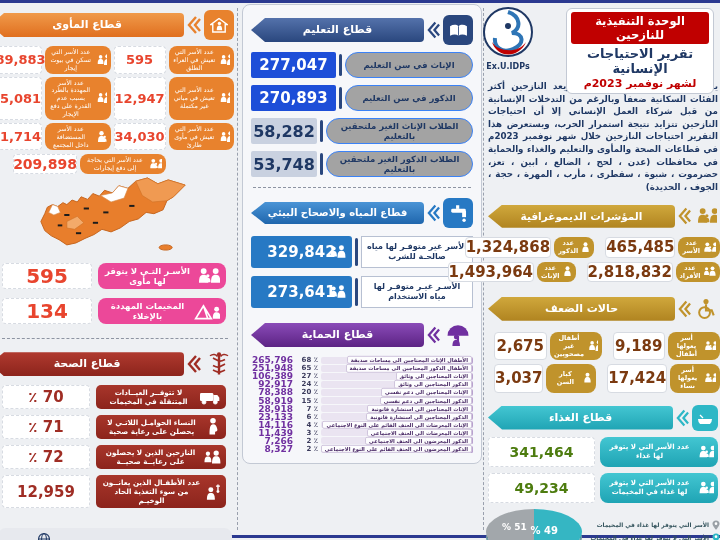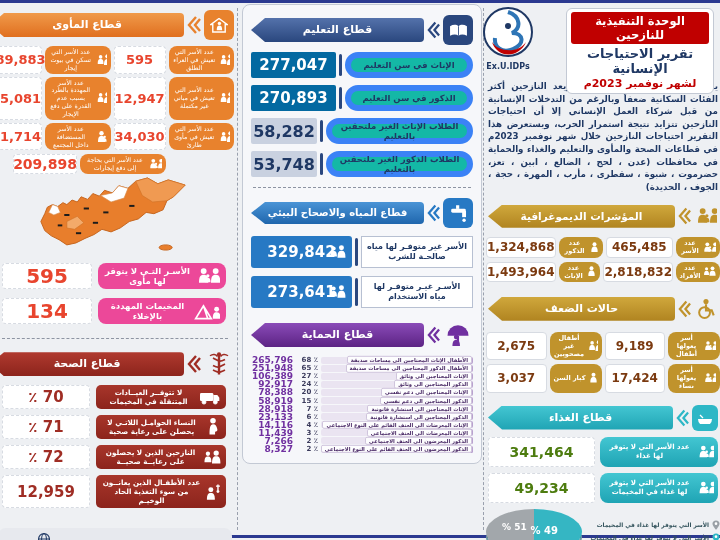--- a/index.html
+++ b/index.html
@@ -42,24 +42,24 @@
   .he-lbl{background:linear-gradient(#a8362b,#8c241c);font-size:7.2px;font-weight:bold;flex:1;padding:3px 5px;border-radius:5px;}
   .he-val{width:86px;font-size:15px;color:#9f2d24;border-style:dashed;}
 
   
   .footer{position:relative;margin:20px 4px 0 10px;background:#e7e9ee;border-radius:8px;padding:5px 8px 5px 40px;
           color:#1f3864;font-weight:bold;}
   .f-line{display:flex;direction:ltr;align-items:center;gap:5px;font-size:10px;}
 
   
   .edu-row{display:flex;direction:rtl;gap:0;margin:7px 2px;align-items:stretch;height:26px;}
-  .edu-lbl{background:#14b8a6;border:6px solid #3b82f6;border-radius:13px;color:#1f3864;font-weight:bold;font-size:8.5px;
+  .edu-lbl{background:#a3a3a3;border:1px solid #3b82f6;border-radius:13px;color:#1f3864;font-weight:bold;font-size:8.5px;
            display:flex;align-items:center;justify-content:center;width:128px;box-sizing:border-box;padding:0 3px;text-align:center;}
   .edu-stripe{width:3px;background:#2a477e;margin:2px 3px;border-radius:2px;}
-  .edu-bar{flex:1;background:#0369a1;color:#fff;font-size:15px;font-weight:bold;display:flex;align-items:center;
+  .edu-bar{flex:1;background:#1d4ed8;color:#fff;font-size:15px;font-weight:bold;display:flex;align-items:center;
            justify-content:center;direction:ltr;border-radius:2px;}
   .edu-small{flex:0 0 66px;background:#c9d1e0;color:#1f3864;font-size:16px;font-weight:bold;display:flex;align-items:center;justify-content:center;direction:ltr;border-radius:2px;}
   .edu-lbl.w{width:150px;}
   .edu-spacer{flex:1;}
 
   
   .wa-row{display:flex;direction:rtl;margin:8px 2px;align-items:stretch;height:32px;}
   .wa-lbl{background:#fff;border:1px solid #b7c0d2;border-radius:0;color:#1f3864;font-weight:bold;font-size:8px;
           display:flex;align-items:center;justify-content:center;width:112px;text-align:center;line-height:1.3;padding:0 3px;box-sizing:border-box;}
   .wa-bar{flex:1;background:#2779c4;border-radius:3px;position:relative;display:flex;align-items:center;justify-content:center;
@@ -80,21 +80,21 @@
   .title-inner{position:absolute;right:6px;top:0;width:148px;background:#fff;border:1px solid #c3c9d4;border-radius:6px;
                text-align:center;padding:3px 4px;box-sizing:border-box;}
   .t1{background:#c00000;color:#fff;font-weight:bold;font-size:11.5px;border-radius:3px;padding:2px 8px;}
   .t2{color:#1f3864;font-weight:bold;font-size:13px;margin-top:2px;}
   .t3{color:#c00000;font-weight:bold;font-size:11px;margin-top:1px;}
   .logo{position:absolute;left:-4px;top:-2px;text-align:center;}
   .logo .cap{font-size:8px;color:#1f3864;font-weight:bold;}
   .intro{margin:8px 2px 0;color:#1f3864;font-size:8.7px;line-height:12.6px;text-align:justify;font-weight:bold;}
   .dm-row{display:flex;direction:rtl;gap:3px;margin:4px 0;align-items:stretch;}
   .dm-lbl{background:#c0932c;font-size:6.5px;font-weight:bold;width:44px;box-sizing:border-box;justify-content:center;}
-  .dm-val{flex:1;font-size:12px;color:#7b3a10;}
+  .dm-val{flex:1;font-size:15px;color:#7b3a10;margin-left:8px;}
   .vu-lbl{width:52px;}
   .fo-row{display:flex;direction:rtl;gap:5px;margin:6px 2px;align-items:stretch;height:30px;}
   .fo-lbl{background:linear-gradient(#43c6d2,#1fa4b4);font-size:7px;font-weight:bold;width:118px;box-sizing:border-box;}
   .fo-val{flex:1;font-size:14px;color:#4d7c0f;border-style:dashed;}
   .legend-pie{display:flex;direction:rtl;align-items:center;margin-top:4px;gap:4px;}
   .legend{flex:1;}
   .lg-item{display:flex;direction:rtl;align-items:center;gap:3px;font-size:5.8px;color:#33535c;font-weight:bold;margin:3px 0;}
   .pie-wrap{position:relative;width:96px;height:46px;flex:0 0 auto;}
   .pie{position:absolute;inset:0;border-radius:50%;background:conic-gradient(#35b6c3 0 49%,#a2a7ab 49% 100%);
        box-shadow:0 5px 0 #6f9aa0;}

